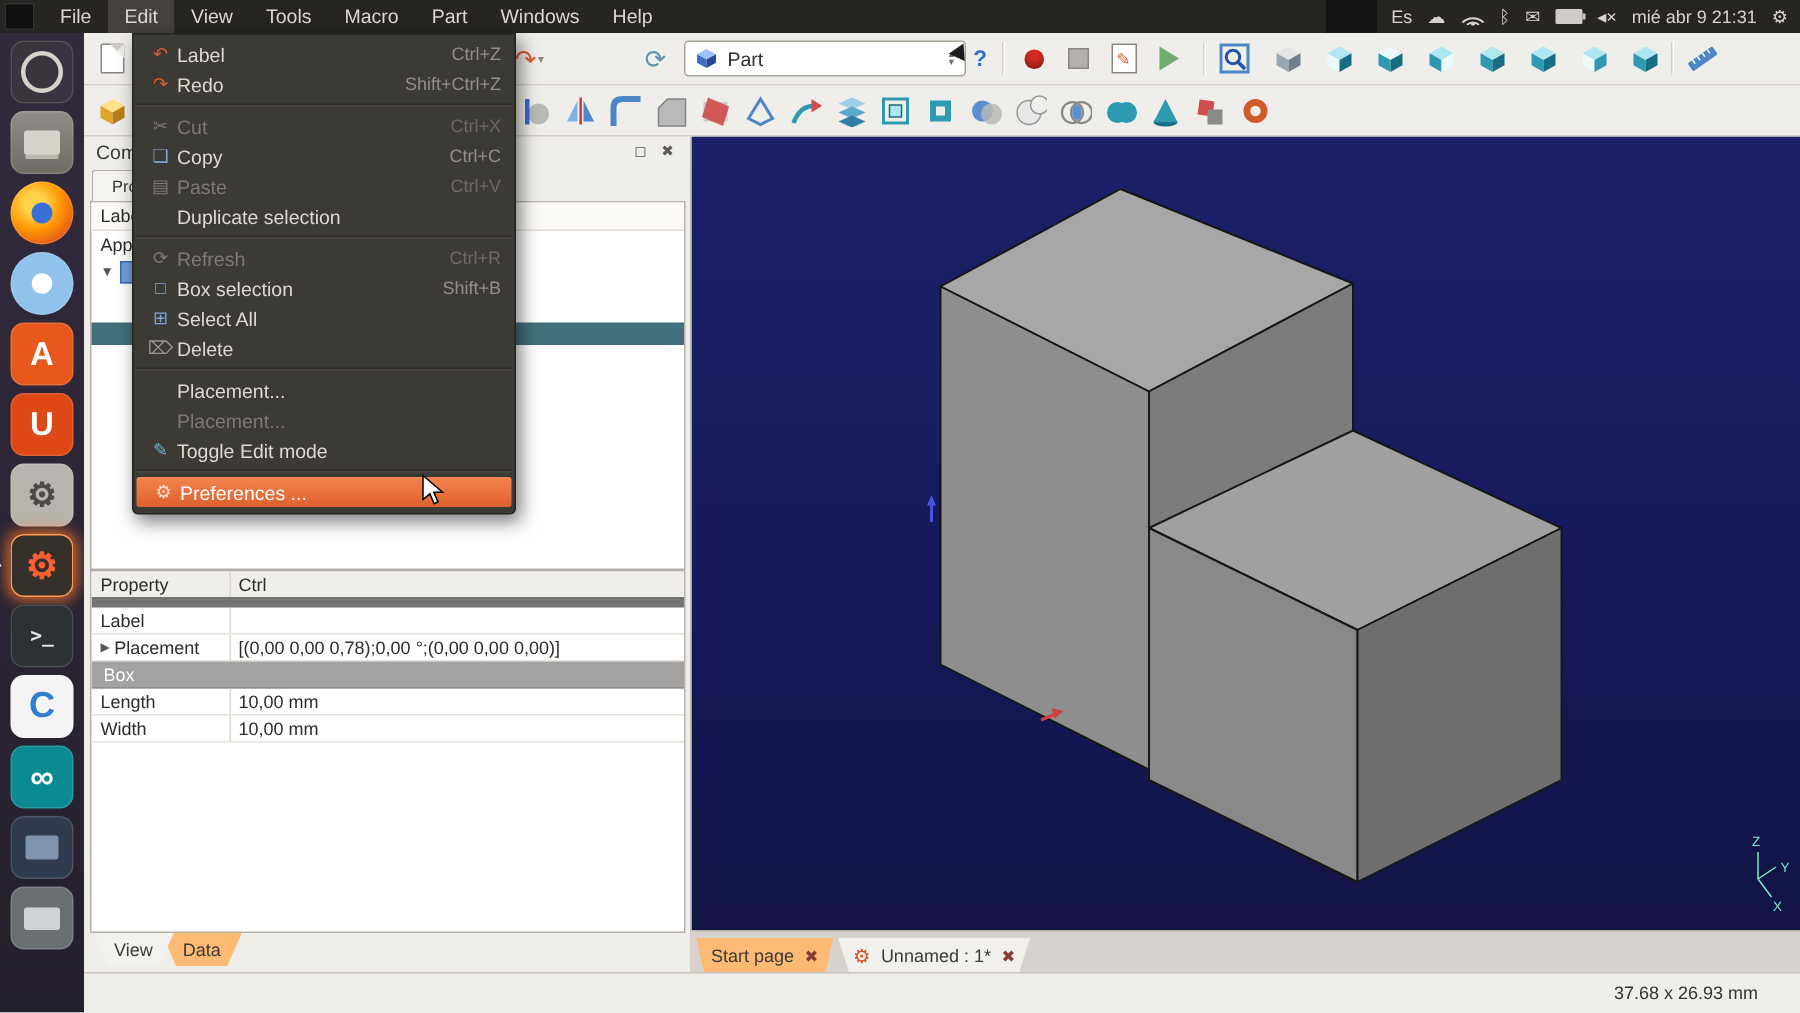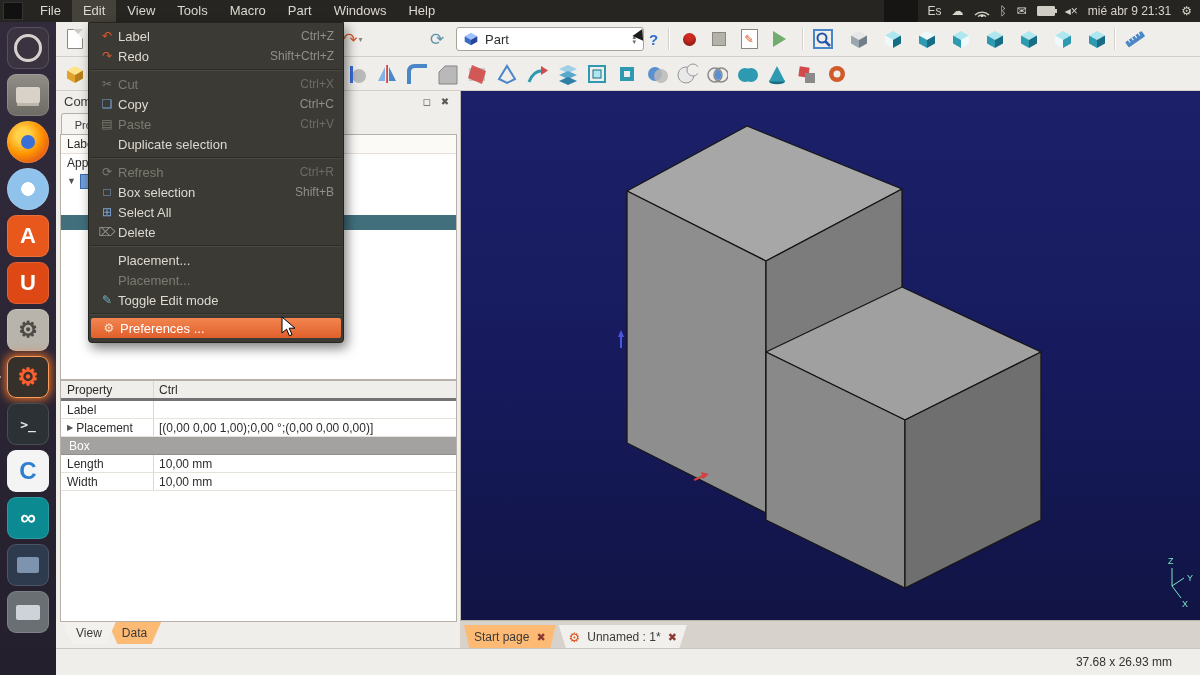--- a/index.html
+++ b/index.html
@@ -74,21 +74,21 @@
   .cv-tab{position:absolute;left:5px;top:23px;width:54px;height:21px;background:#f6f4f1;border:1px solid #b5b1a9;border-bottom:none;
           border-radius:3px 3px 0 0;display:flex;align-items:center;justify-content:center;font-size:11px;color:#3a3a38;}
   .tree-frame{position:absolute;left:4px;top:44px;width:395px;height:244px;background:#fff;border:1px solid #b5b1a9;font-size:12px;color:#2c2c2a;}
   .tree-header{height:18px;border-bottom:1px solid #e3dfd8;display:flex;align-items:center;padding-left:6px;background:#fbfaf7;}
   .tree-row{height:18px;display:flex;align-items:center;padding-left:6px;gap:4px;}
   .tree-row .exp{font-size:9px;color:#555;}
   .doc-mini{width:11px;height:13px;background:#6f9fd8;border:1px solid #3b6bb0;}
   .tree-sel{position:absolute;left:0;top:80px;width:100%;height:15px;background:#41707c;}
   .prop-frame{position:absolute;left:4px;top:290px;width:395px;height:240px;background:#fff;border:1px solid #b5b1a9;font-size:12px;color:#2c2c2a;overflow:hidden;}
   .p-row{height:17px;display:flex;border-bottom:1px solid #e6e2db;align-items:stretch;}
-  .p-head{background:#f0eeea;border-bottom:3px solid #737373;}
+  .p-head{background:#f0eeea;border-bottom:7px solid #737373;}
   .p-cell-l{width:86px;display:flex;align-items:center;padding-left:6px;border-right:1px solid #dcd8d1;gap:3px;}
   .p-cell-r{flex:1;display:flex;align-items:center;padding-left:5px;position:relative;}
   .p-group{background:#a3a2a0;color:#fff;display:flex;align-items:center;padding-left:8px;height:17px;border-bottom:1px solid #8f8e8c;}
   .p-sel-l{background:#e4764a;color:#fff;}
   .p-exp{font-size:8px;color:#555;}
   .p-spin{position:absolute;right:4px;top:1px;display:flex;flex-direction:column;line-height:7px;font-size:7px;color:#6e6b65;}
   .b-tabs{position:absolute;left:6px;top:532px;display:flex;}
   .b-tab{height:22px;padding:0 14px;display:flex;align-items:center;font-size:12px;color:#3a3a38;background:#f3f1ed;
          clip-path:polygon(0 0,100% 0,82% 100%,18% 100%);}
   .b-tab.second{background:#fdba74;margin-left:-8px;z-index:-1;}
@@ -471,21 +471,21 @@
       <div class="p-cell-l">
           <span>Label</span>
         </div>
     </div>
     <div class="p-row">
       <div class="p-cell-l">
           <span class="p-exp">▶</span>
           <span>Placement</span>
         </div>
       <div class="p-cell-r">
-          <span>[(0,00 0,00 1,00);0,00 °;(0,00 0,00 0,00)]</span>
+          <span>[(0,00 0,00 0,78);0,00 °;(0,00 0,00 0,00)]</span>
         </div>
     </div>
     <div class="p-group">
         <span>Box</span>
       </div>
     <div class="p-row">
       <div class="p-cell-l">
           <span>Length</span>
         </div>
       <div class="p-cell-r">

